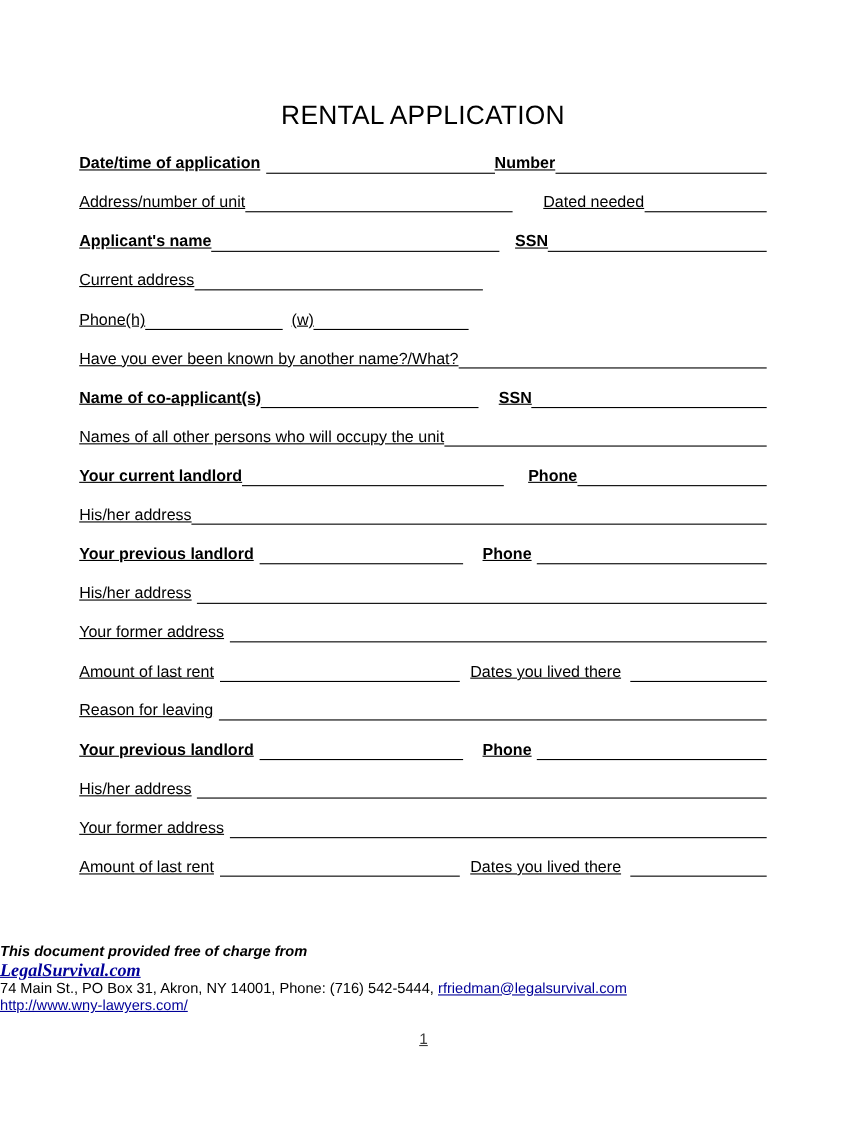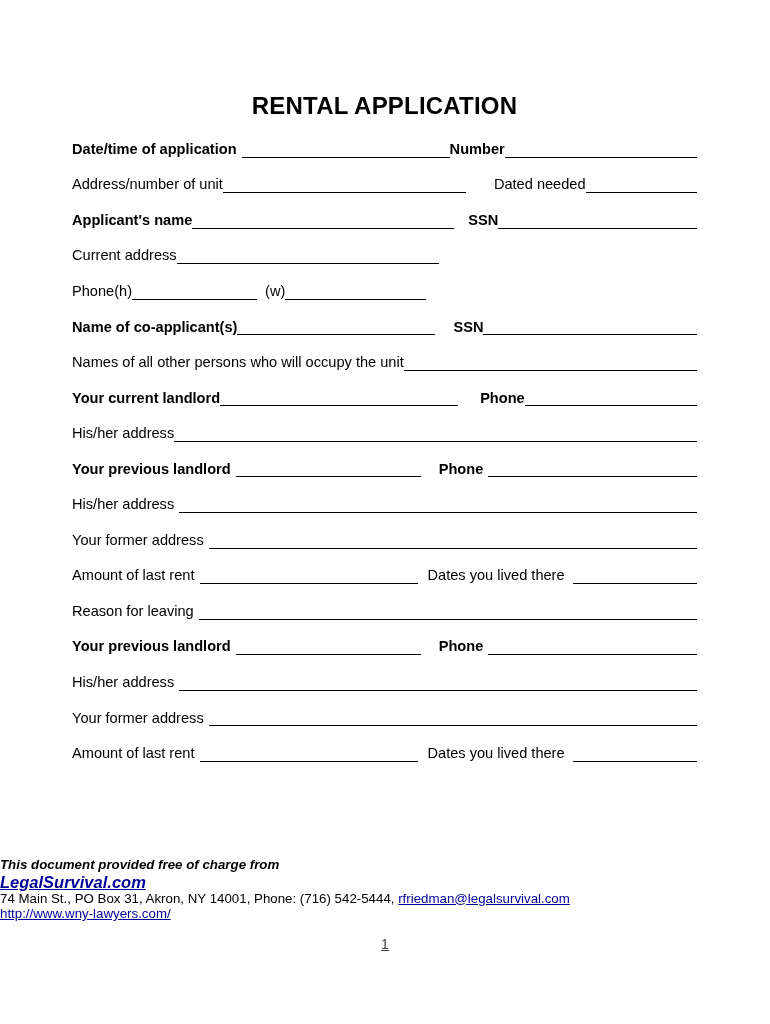--- a/index.html
+++ b/index.html
@@ -6,49 +6,49 @@
   .page{
     position:relative;
     width:770px;height:1024px;
     background:#ffffff;
     font-family:"Liberation Sans", sans-serif;
     color:#000000;
     overflow:hidden;
   }
   .title{
     position:absolute;top:92px;left:0;width:769px;
-    text-align:center;font-size:24px;font-weight:bold;
+    text-align:center;font-size:24px;font-weight:normal;
     letter-spacing:.2px;
   }
   .form-rows{
     position:absolute;left:72px;top:122px;width:625px;
     font-size:14.6px;line-height:1.15;
   }
   .row{
     display:flex;align-items:flex-end;
-    height:35.56px;white-space:nowrap;
+    height:35.56px;white-space:nowrap;text-decoration:underline;
   }
   .row.b{font-weight:bold;}
   .lbl{flex:0 0 auto;}
   .bl{
     flex:0 0 auto;
     height:2px;
     border-bottom:1.5px solid #000;
   }
   .bl.fill{flex:1 1 auto;}
   .footer{
     position:absolute;top:857px;left:0;width:770px;
     font-size:13.3px;line-height:15.5px;
   }
   .footer .provided{font-weight:bold;font-style:italic;}
   .footer .sitelink{
     display:block;
     font-weight:bold;font-style:italic;
     font-size:16.5px;line-height:18px;
-    color:var(--link,#000099);text-decoration:underline;
+    color:var(--link,#000099);text-decoration:underline;font-family:Liberation Serif, serif;
   }
   .footer a, .footer .link{
     color:var(--link,#000099);text-decoration:underline;
     cursor:pointer;
   }
   .pagenum{
     position:absolute;top:936px;left:0;width:770px;
     text-align:center;font-size:14px;color:#3d3d3d;
   }
   .pagenum span{text-decoration:underline;}
@@ -89,20 +89,24 @@
       <span class="bl" style="width:262px"></span>
     </div>
 
     <div class="row">
       <span class="lbl">Phone(h)</span>
       <span class="bl" style="width:125px"></span>
       <span class="lbl" style="margin-left:8px">(w)</span>
       <span class="bl" style="width:141px"></span>
     </div>
 
+    <div class="row">
+      <span class="lbl">Have you ever been known by another name?/What?</span>
+      <span class="bl fill"></span>
+    </div>
 
     <div class="row b">
       <span class="lbl">Name of co-applicant(s)</span>
       <span class="bl" style="width:198px"></span>
       <span class="lbl" style="margin-left:18px">SSN</span>
       <span class="bl fill"></span>
     </div>
 
     <div class="row">
       <span class="lbl">Names of all other persons who will occupy the unit</span>

